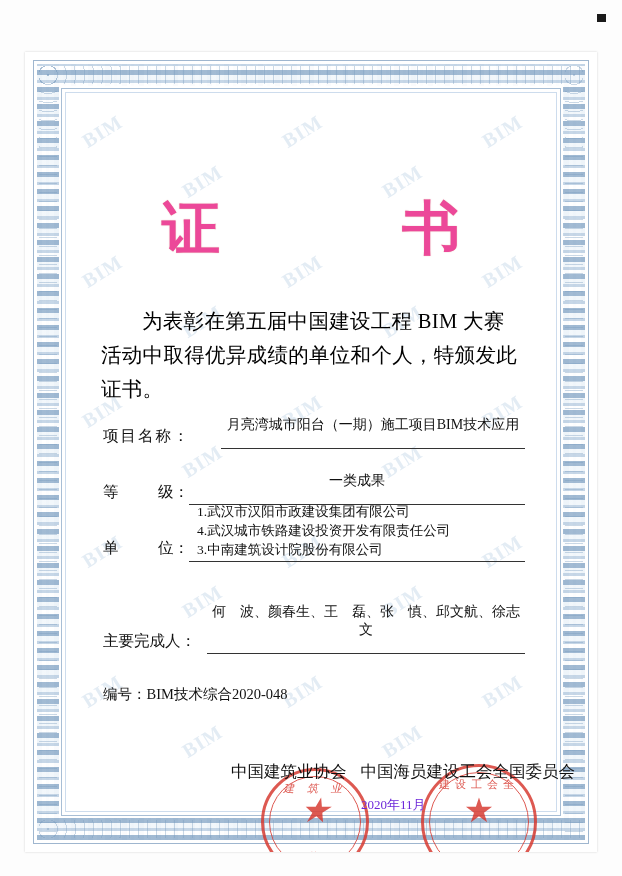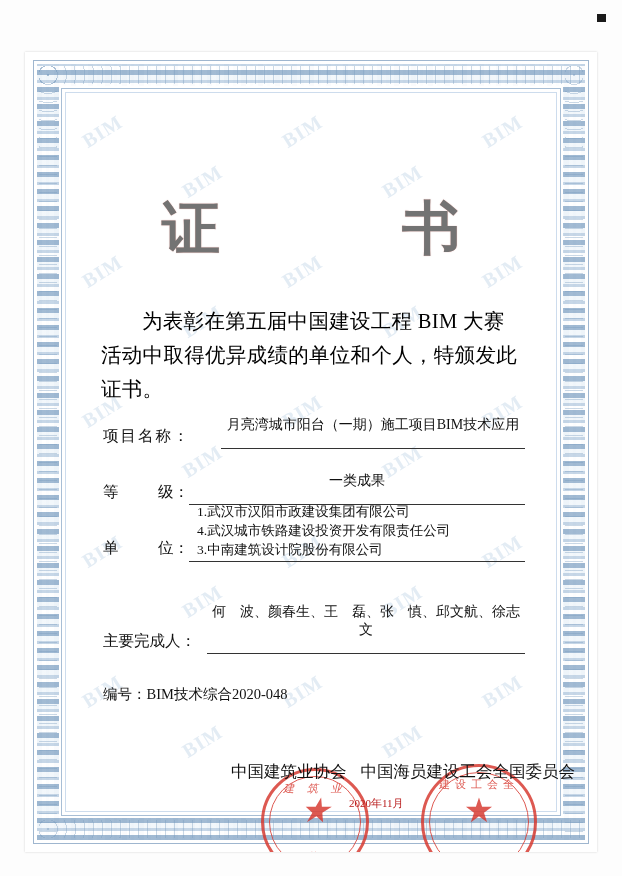--- a/index.html
+++ b/index.html
@@ -153,21 +153,21 @@
   #cert-title {
     position: absolute;
     left: 0; right: 0;
     top: 82px;
     text-align: center;
     font-family: "Liberation Serif", serif;
     font-size: 58px;
     font-weight: bold;
     letter-spacing: 62px;
     text-indent: 62px;
-    color: #737373;
+    color: #ec4899;
     text-shadow: 0 0 1px rgba(192,57,43,.5);
   }
 
   #preamble {
     position: absolute;
     left: 20px;
     right: 18px;
     top: 196px;
     font-family: "Liberation Serif", serif;
     font-size: 20.5px;
@@ -255,25 +255,25 @@
     left: 150px;
     top: 27px;
     font-family: "Liberation Serif", serif;
     font-size: 16.5px;
     color: #111;
     white-space: nowrap;
   }
   #org-line .org2 { margin-left: 14px; }
   #date-line {
     position: absolute;
-    left: 268px;
+    left: 280px;
     top: 62px;
     font-family: "Liberation Serif", serif;
-    font-size: 11px;
-    color: #b91c1c;
+    font-size: 13px;
+    color: #6d28d9;
   }
 
   
   .seal {
     position: absolute;
     border-radius: 50%;
     border: 3px solid #d6352c;
     opacity: .82;
     box-sizing: border-box;
   }

